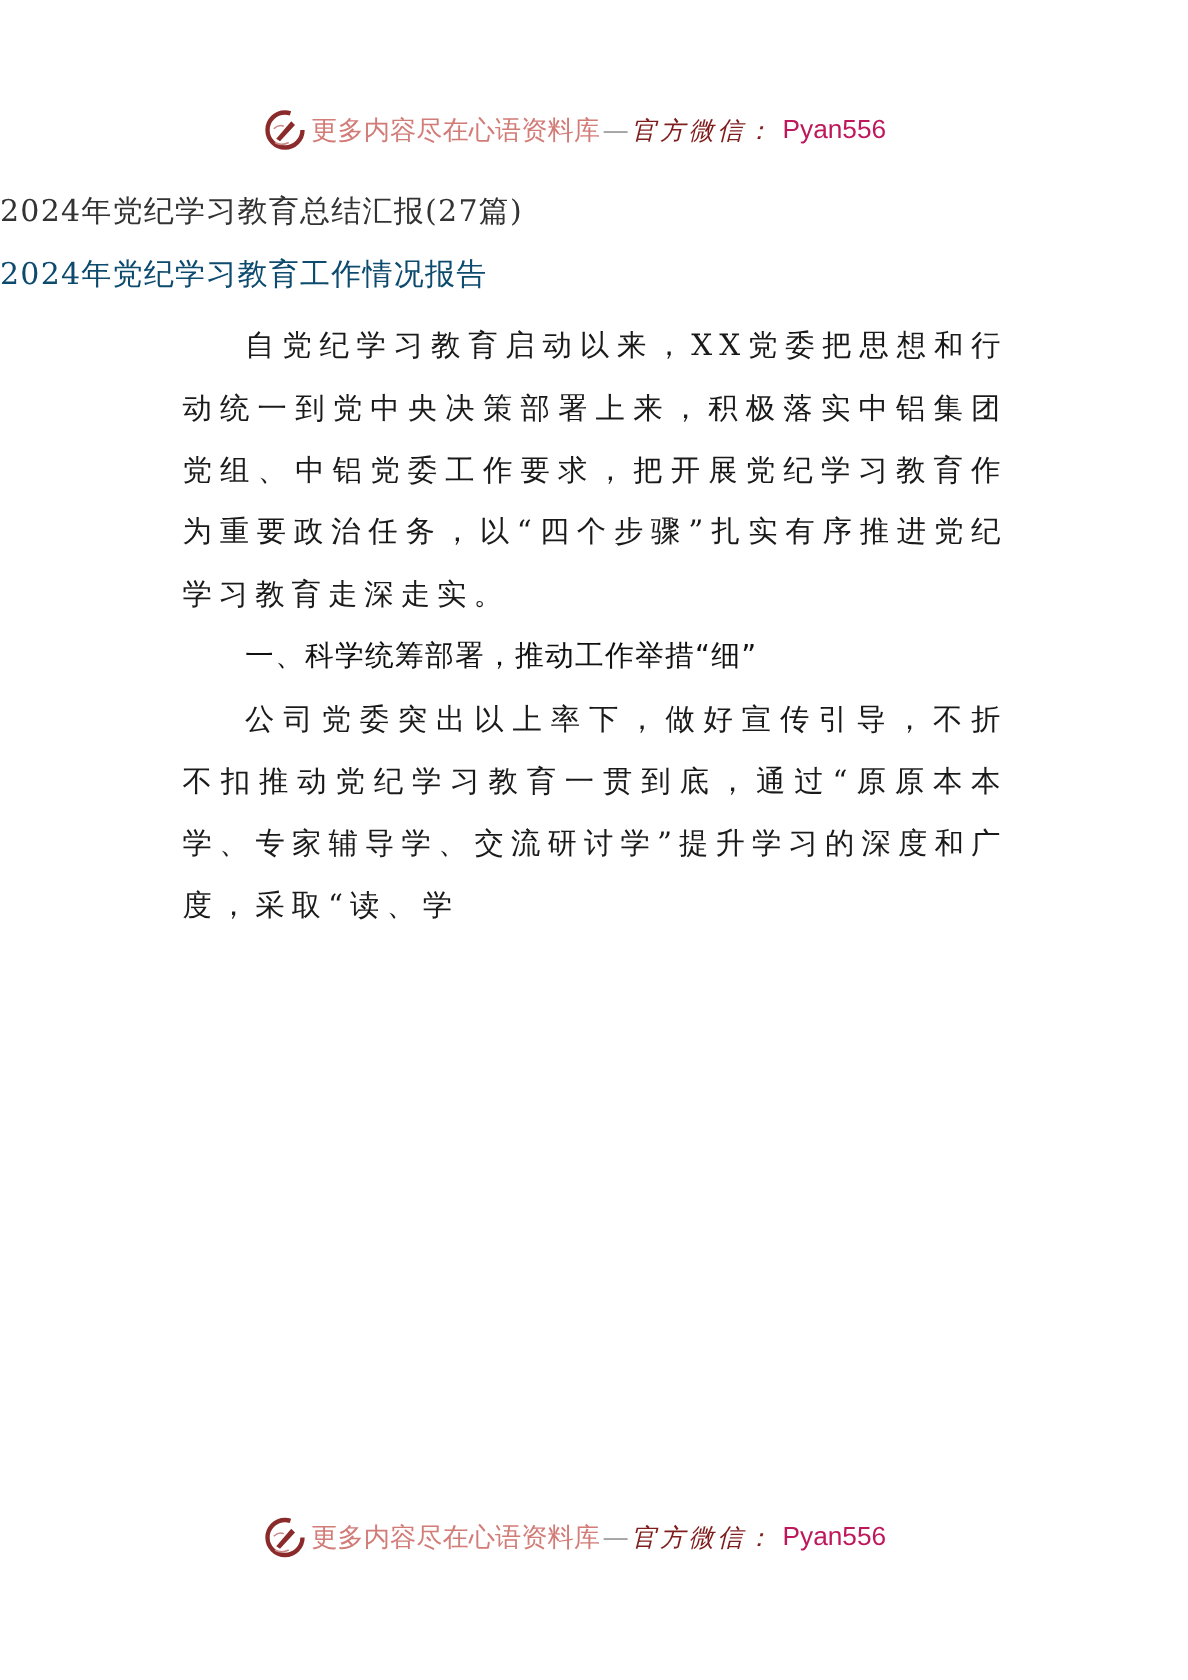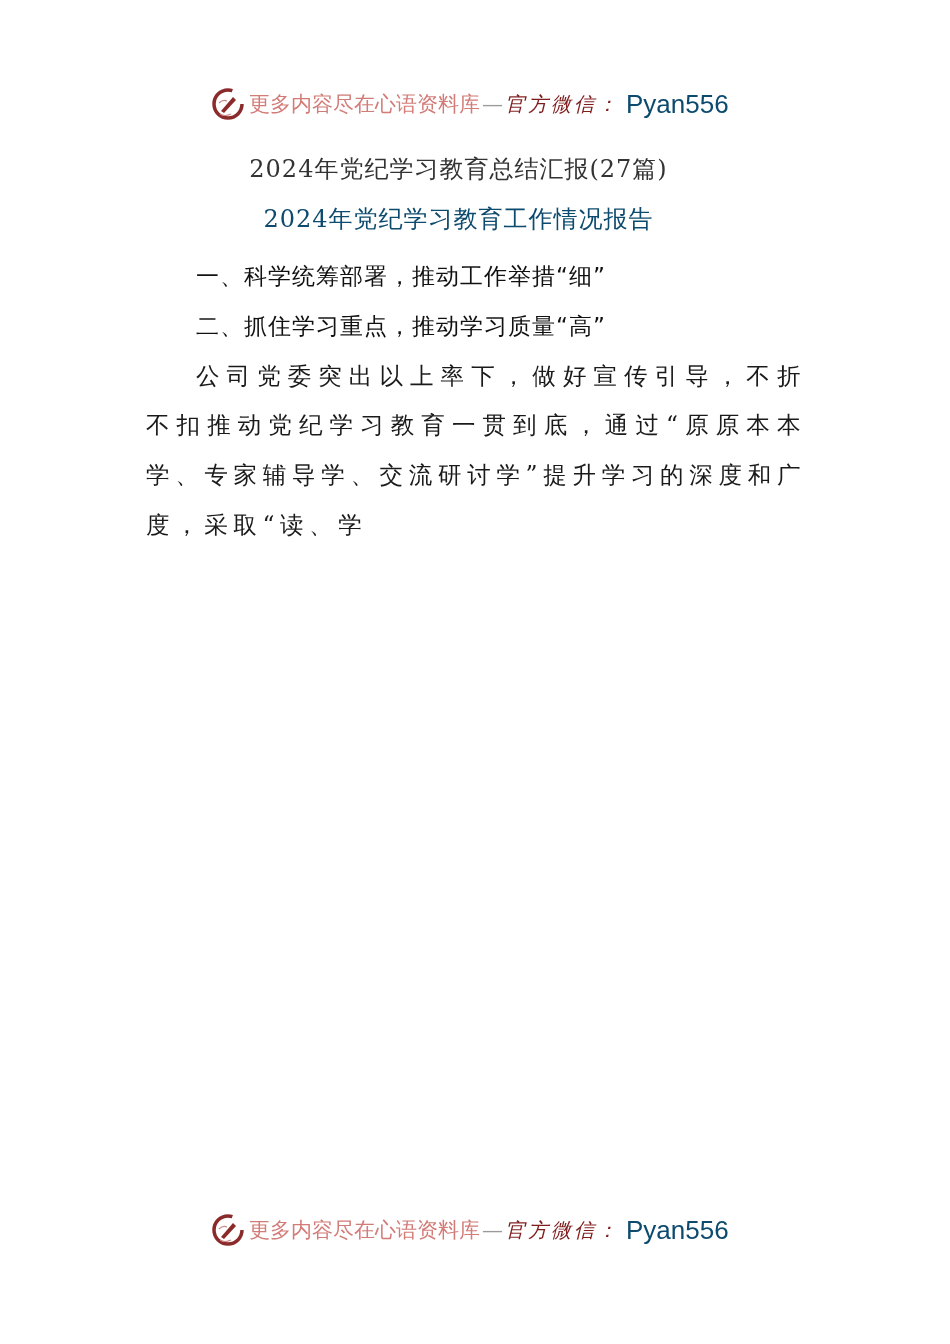--- a/index.html
+++ b/index.html
@@ -44,29 +44,28 @@
     }
     .wm-label {
       font-family: "DejaVu Serif", "Liberation Serif", serif;
       font-size: 20px;
       color: #7f1d1d;
       font-style: italic;
       letter-spacing: 3px;
     }
     .wm-id {
       font-family: "Liberation Sans", sans-serif;
-      font-size: 26px;
-      color: #0c4a6e;
+      font-size: 21px;
+      color: #be185d;
       margin-left: 6px;
     }
     .title {
       position: absolute;
       left: 0;
       width: 917px;
-      text-align: center;
       font-size: 24px;
       color: #222;
       letter-spacing: 1px;
     }
     .title.t1 { top: 153px; color: #333; }
     .title.t2 { top: 203px; font-weight: normal; color: #0c4a6e; }
     .content {
       position: absolute;
       left: 146px;
       top: 252px;
@@ -105,22 +104,22 @@
   <span class="wm-main">更多内容尽在心语资料库</span>
   <span class="wm-dash">—</span>
   <span class="wm-label">官方微信：</span>
   <span class="wm-id">Pyan556</span>
 </div>
 
 <div class="title t1">2024年党纪学习教育总结汇报(27篇)</div>
 <div class="title t2">2024年党纪学习教育工作情况报告</div>
 
 <div class="content">
+  <p class="para">自党纪学习教育启动以来，XX党委把思想和行动统一到党中央决策部署上来，积极落实中铝集团党组、中铝党委工作要求，把开展党纪学习教育作为重要政治任务，以“四个步骤”扎实有序推进党纪学习教育走深走实。</p>
   <p class="heading">一、科学统筹部署，推动工作举措“细”</p>
-  <p class="heading">二、抓住学习重点，推动学习质量“高”</p>
   <p class="para">公司党委突出以上率下，做好宣传引导，不折不扣推动党纪学习教育一贯到底，通过“原原本本学、专家辅导学、交流研讨学”提升学习的深度和广度，采取“读、学</p>
 </div>
 
 <div class="watermark bottom">
   <svg class="wm-logo" viewBox="0 0 34 34">
     <circle cx="17" cy="17" r="14" fill="none" stroke="#8b2a2a" stroke-width="3.5" stroke-dasharray="70 18"></circle>
     <path d="M10 24 L22 10 L25 13 L13 26 Z" fill="#8b2a2a"></path>
     <path d="M8 16 Q12 12 16 14" fill="none" stroke="#c98a88" stroke-width="1.2"></path>
     <path d="M9 27 Q14 30 20 27" fill="none" stroke="#c98a88" stroke-width="1.2"></path>
   </svg>

